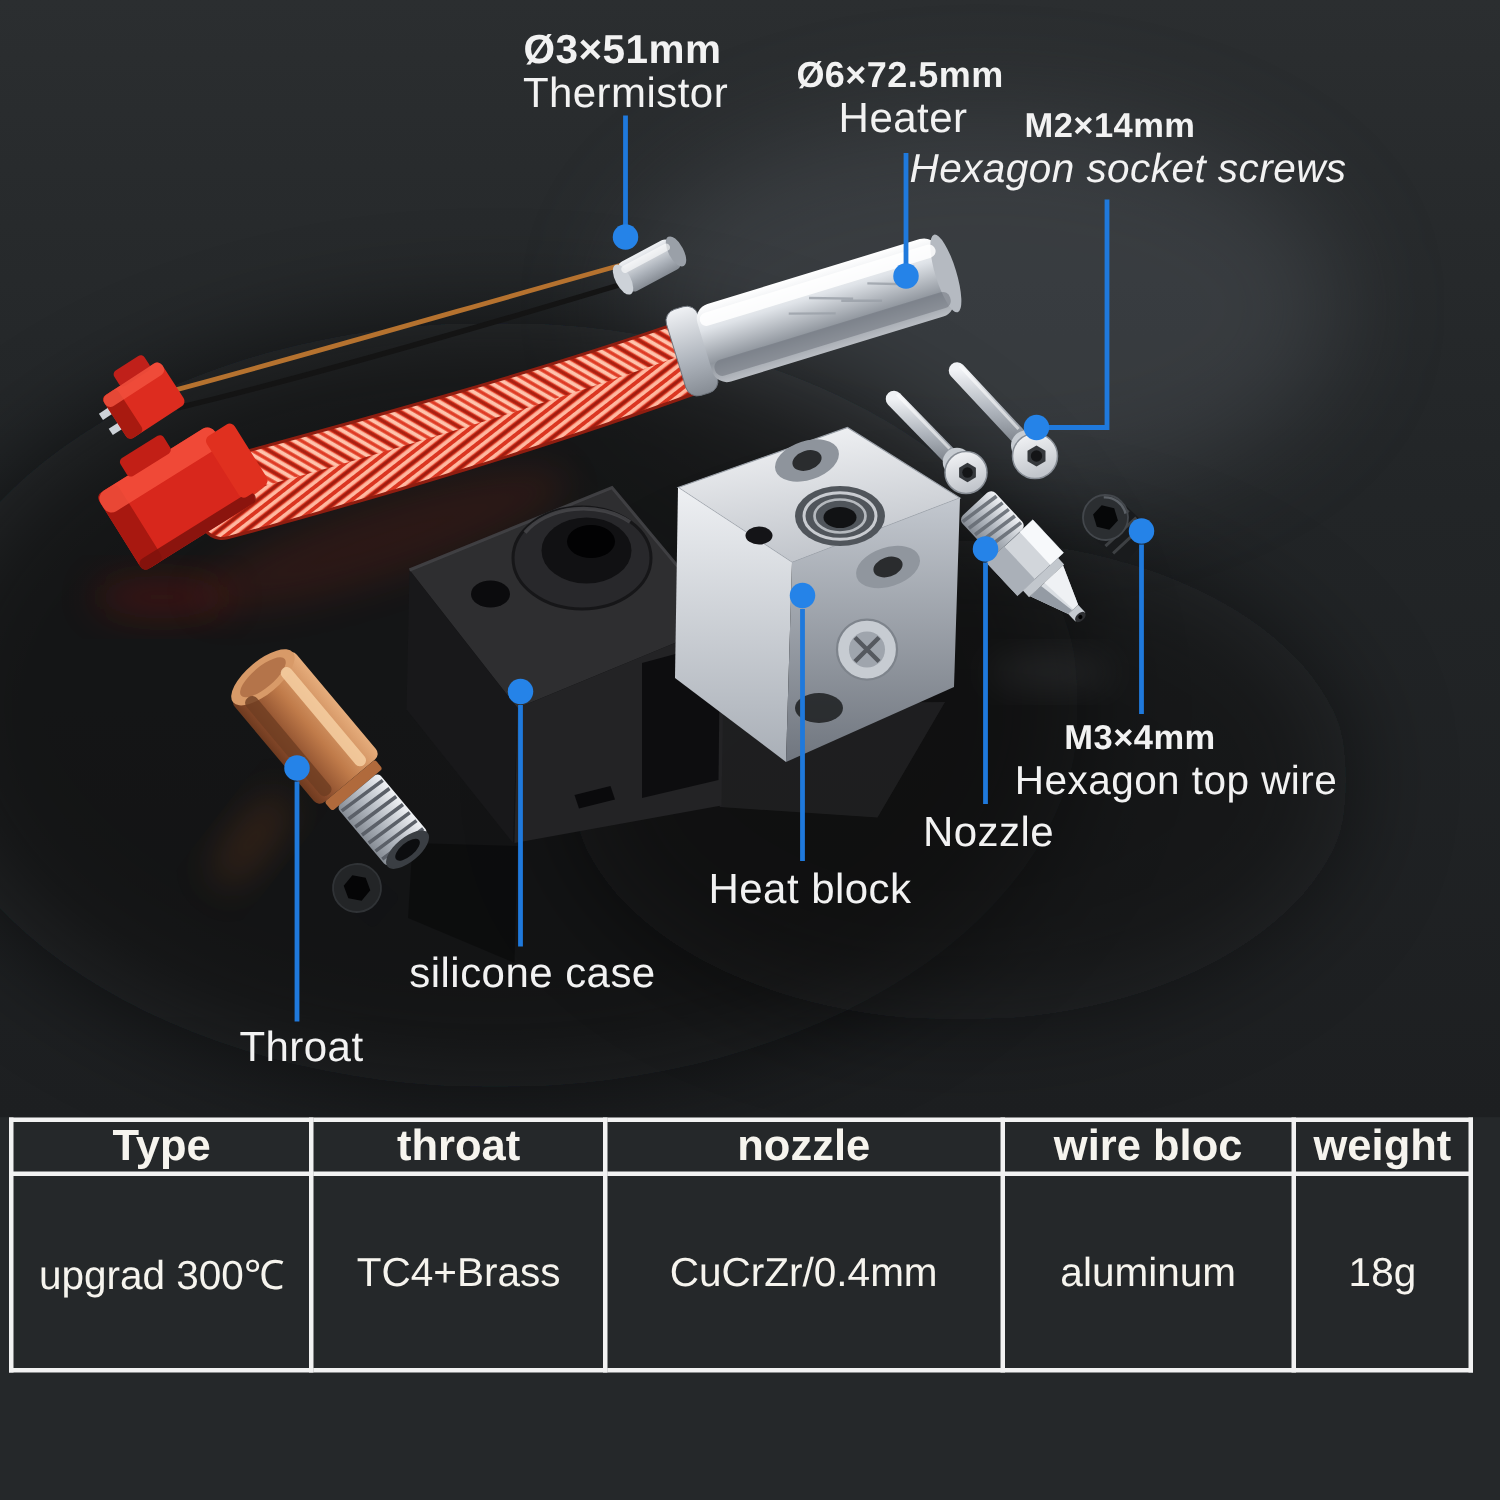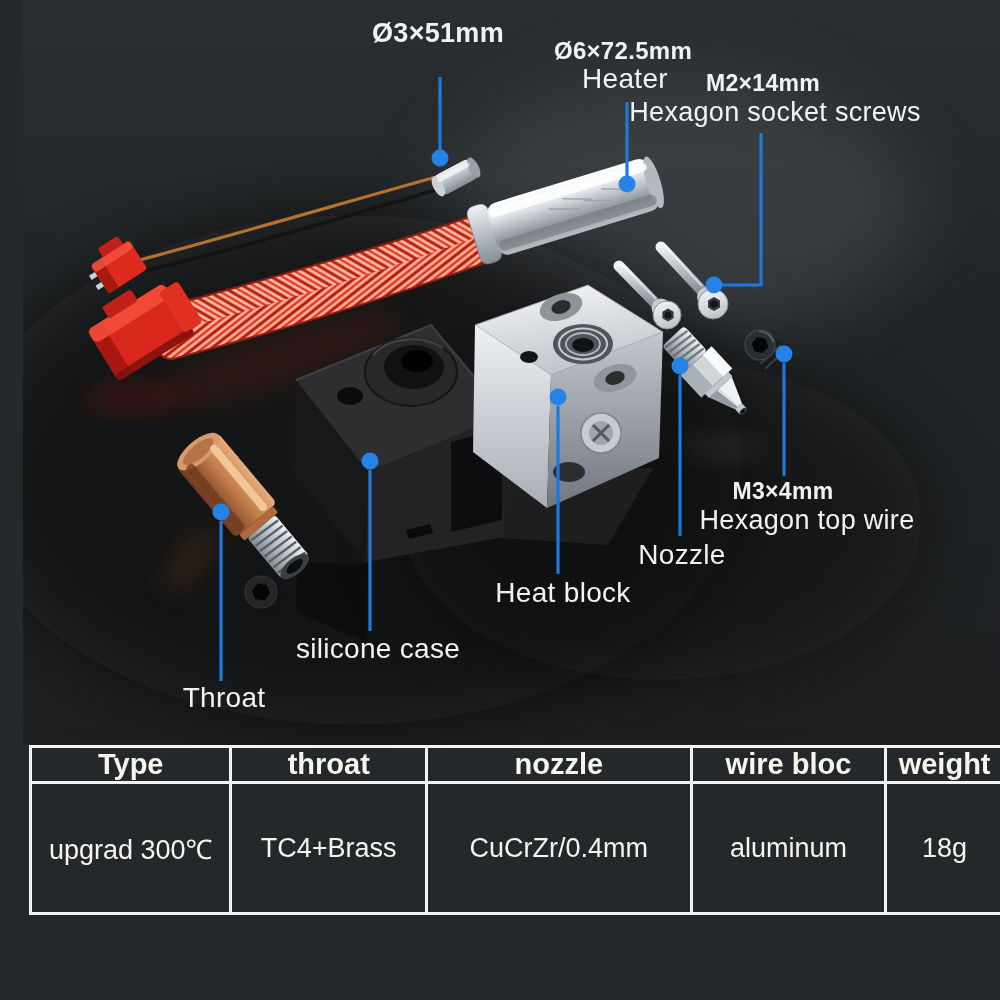--- a/index.html
+++ b/index.html
@@ -1,18 +1,18 @@
 <!DOCTYPE html>
 <html><head>
 <meta charset="utf-8">
 <style>
   html,body{margin:0;padding:0;background:#25282a;}
   body{width:1000px;height:1000px;position:relative;overflow:hidden;
        font-family:"Liberation Sans",sans-serif;}
-  .stage{position:absolute;inset:0;margin-left:23px;}
+  .stage{position:absolute;inset:0;}
   svg.photo{position:absolute;left:0;top:0;}
   .label{position:absolute;color:#f2f2f2;text-align:center;white-space:nowrap;
          transform:translateX(-50%);line-height:1.1;letter-spacing:.3px;}
   .label.size{font-size:23px;font-weight:700;}
   .label.name{font-size:28px;font-weight:400;}
   .label.big{font-size:27px;}
   table.spec{position:absolute;left:6px;top:745px;width:976px;height:170px;
              border-collapse:collapse;table-layout:fixed;color:#f6f4ee;}
   table.spec th,table.spec td{border:3px solid #f2f2f2;text-align:center;
              vertical-align:middle;padding:0;overflow:hidden;}
@@ -239,26 +239,27 @@
     <circle cx="691" cy="285" r="8.5"></circle>
     <circle cx="761" cy="354" r="8.5"></circle>
     <circle cx="657" cy="366" r="8.5"></circle>
     <circle cx="535" cy="397" r="8.5"></circle>
     <circle cx="347" cy="461" r="8.5"></circle>
     <circle cx="198" cy="512" r="8.5"></circle>
   </g>
 </svg>
 
 <div class="label size big" style="left:415px;top:19px;font-weight:600;">Ø3×51mm</div>
+<div class="label name" style="left:417px;top:47px;">Thermistor</div>
 
 <div class="label size" style="left:600px;top:38px;font-size:24px;">Ø6×72.5mm</div>
 <div class="label name" style="left:602px;top:64px;">Heater</div>
 
 <div class="label size" style="left:740px;top:71px;">M2×14mm</div>
-<div class="label name" style="left:752px;top:98px;font-size:27px;">Hexagon socket screws</div>
+<div class="label name" style="left:752px;top:98px;font-size:27px;font-style:italic;">Hexagon socket screws</div>
 
 <div class="label size" style="left:760px;top:479px;">M3×4mm</div>
 <div class="label name" style="left:784px;top:506px;font-size:27px;text-align:right;">Hexagon top wire</div>
 
 <div class="label name" style="left:659px;top:540px;">Nozzle</div>
 <div class="label name" style="left:540px;top:578px;">Heat block</div>
 <div class="label name" style="left:355px;top:634px;">silicone case</div>
 <div class="label name" style="left:201px;top:683px;">Throat</div>
 
 <table class="spec">

